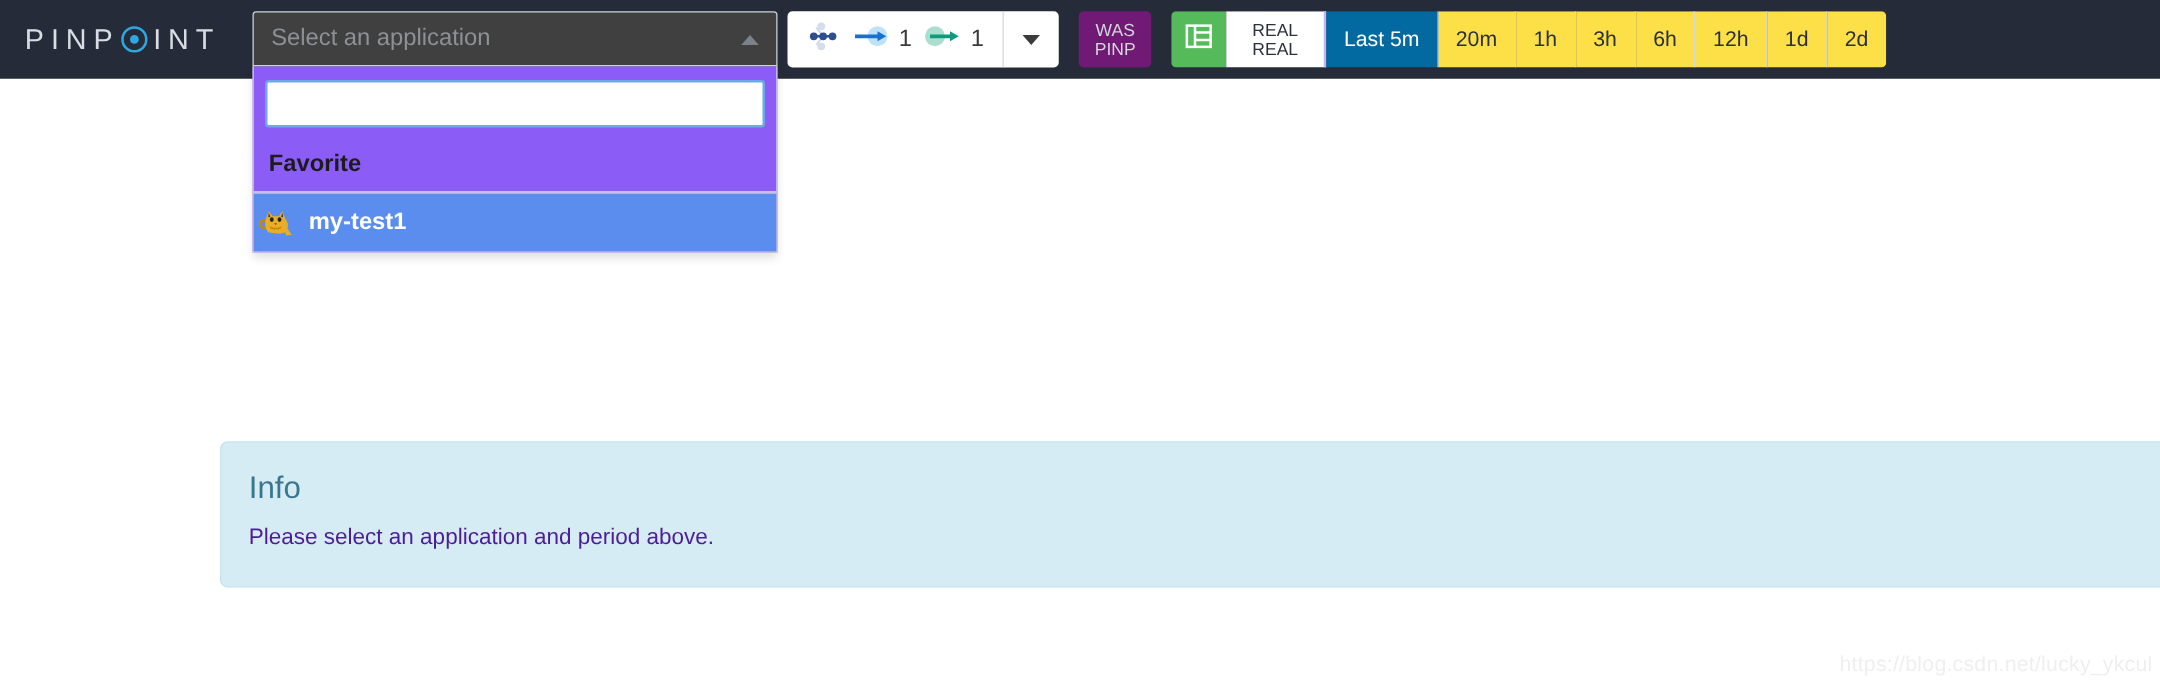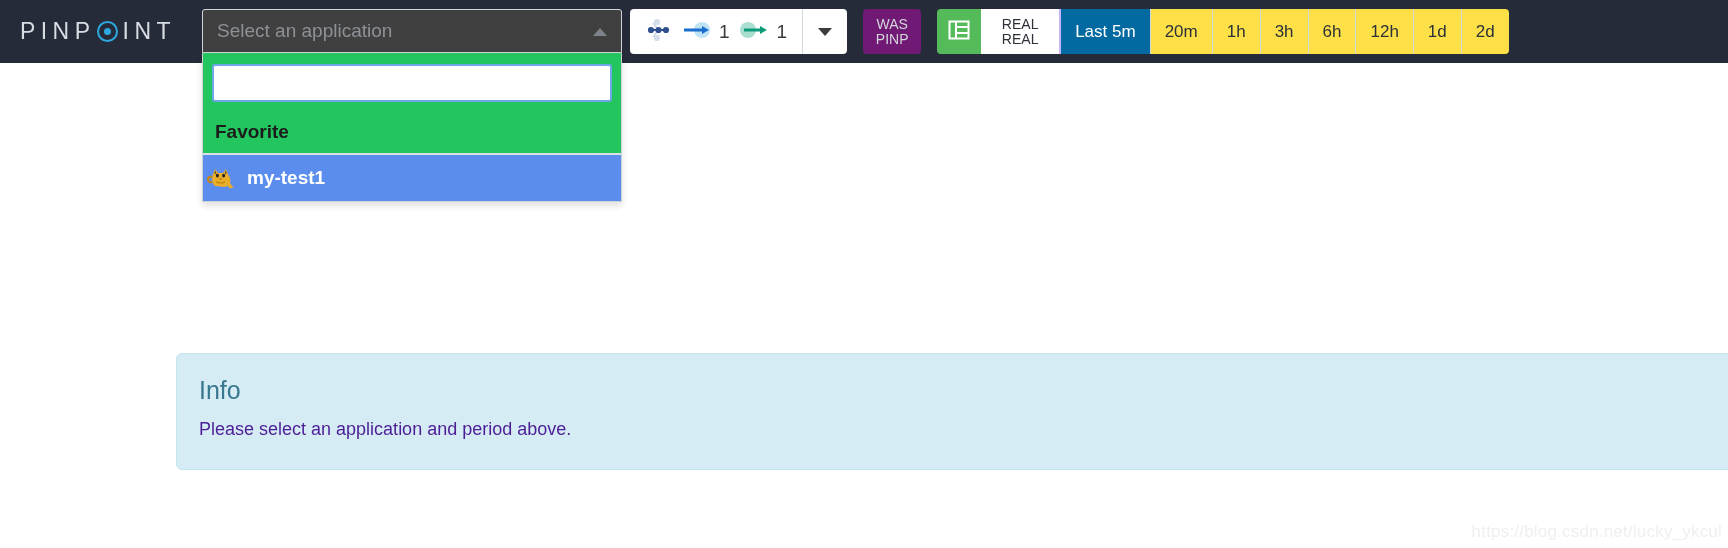--- a/index.html
+++ b/index.html
@@ -85,21 +85,21 @@
     position: absolute;
     right: 14px; top: 50%;
     margin-top: -3px;
     width: 0; height: 0;
     border-left: 7px solid transparent;
     border-right: 7px solid transparent;
     border-bottom: 8px solid #7c8289;
   }
 
   .app-dropdown {
-    background: #22c55e;
+    background: #8b5cf6;
     border: 1px solid #cfd3d8;
     border-top: none;
     box-shadow: 0 4px 7px rgba(0,0,0,.12);
     padding: 0 0 0 0;
   }
   .dropdown-search-row {
     padding: 11px 9px 10px 9px;
   }
   .dropdown-search {
     width: 100%;

